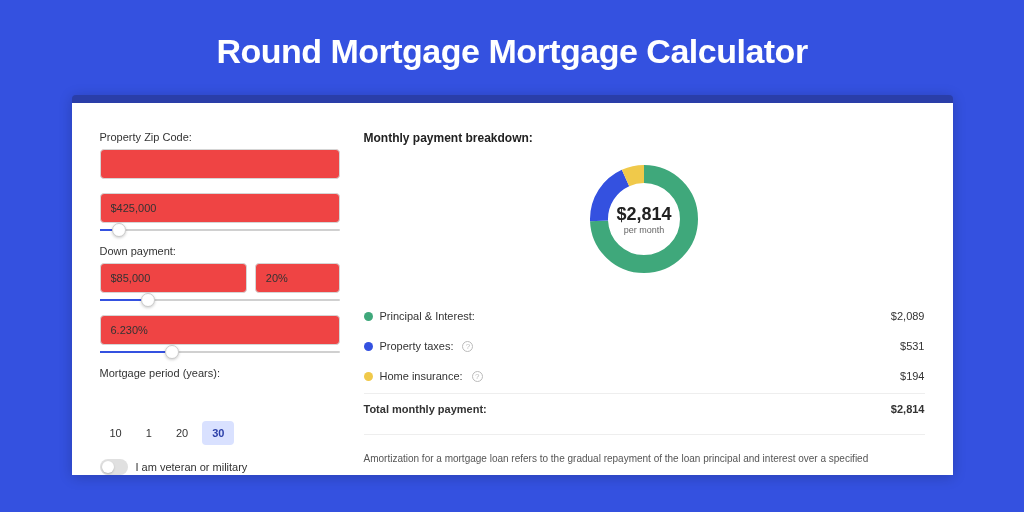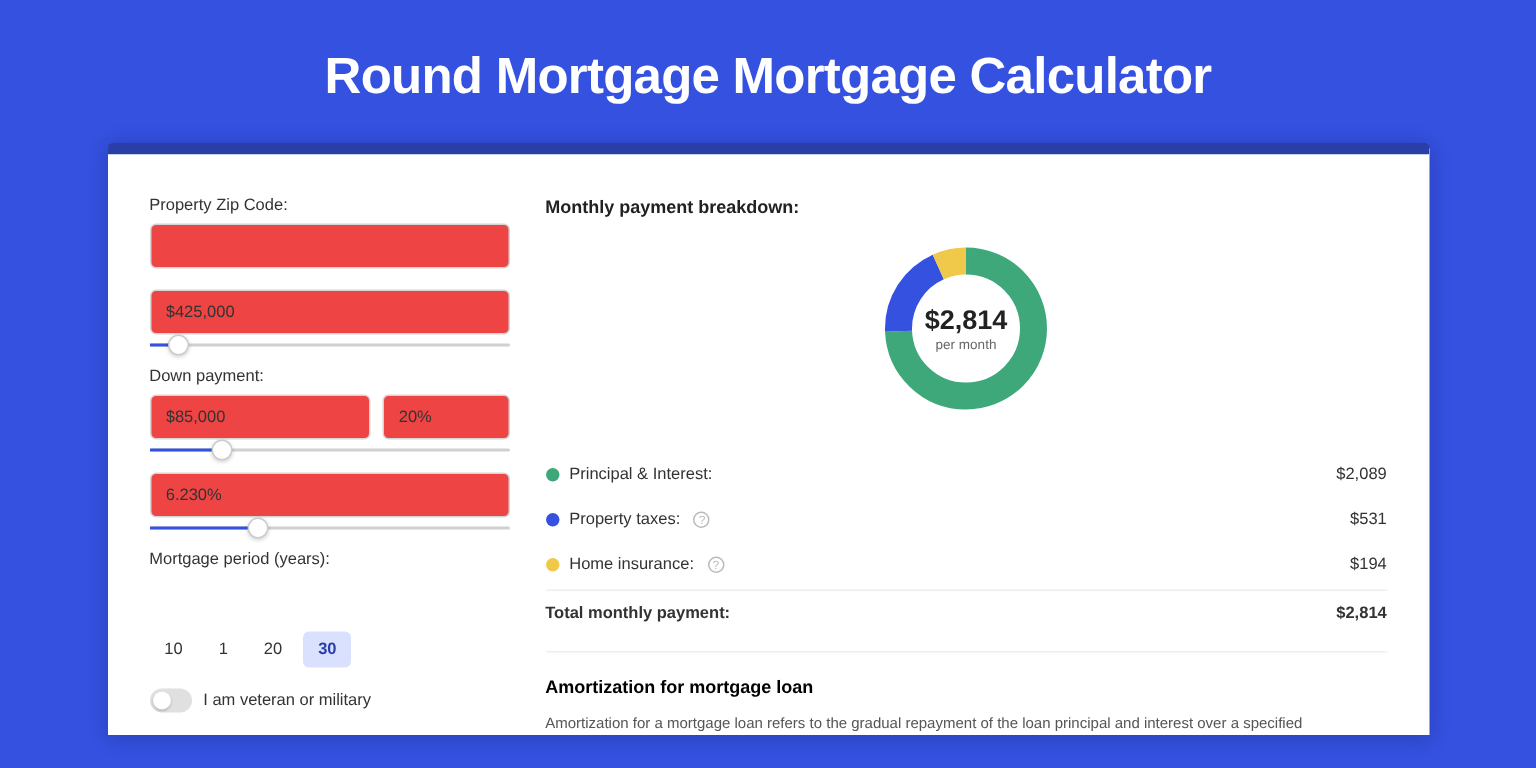--- a/index.html
+++ b/index.html
@@ -310,18 +310,17 @@
       </div>
 
     <div class="legend-row total">
       <div class="legend-left">
         <span>Total monthly payment:</span>
       </div>
       <span>$2,814</span>
     </div>
 
     <div class="amort-box">
-      <div class="amort-title">Amortization for mortgage loan</div>
       <div class="amort-text">Amortization for a mortgage loan refers to the gradual repayment of the loan principal and interest over a specified</div>
     </div>
   </div>
 
 </div>
 
 </body></html>

